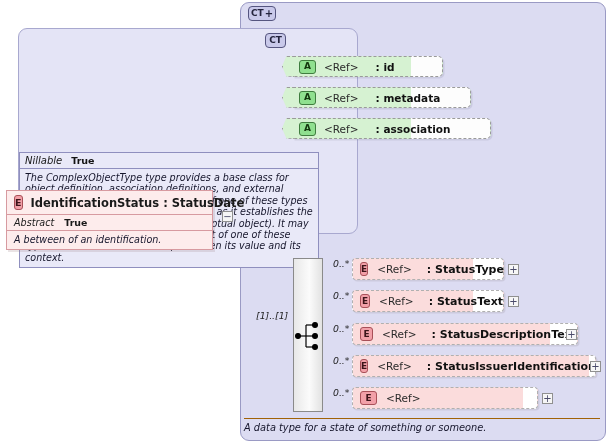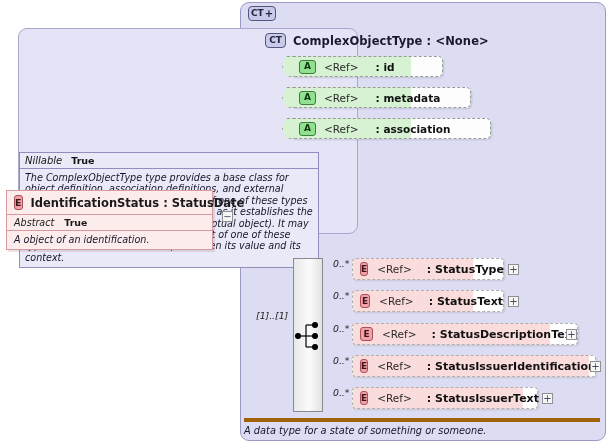--- a/index.html
+++ b/index.html
@@ -116,21 +116,21 @@
     display:flex;align-items:center;
     box-shadow:1.5px 1.5px 0 rgba(140,130,140,.2);
   }
   .erow .ref{margin-left:9px;font-size:10.5px;color:#2a2a2a;}
   .erow .nm{margin-left:15px;font-size:11px;font-weight:bold;color:#111;white-space:nowrap;}
   .erow .eic{margin-left:7px;}
 
   
   .caption{
     position:absolute;left:244px;top:418px;width:356px;
-    border-top:4px solid #a16207;padding-top:3px;
+    border-top:1px solid #a16207;padding-top:3px;
     font-style:italic;font-size:9.8px;color:#15152b;
   }
 
   
   svg.wires{position:absolute;left:0;top:0;width:608px;height:443px;pointer-events:none;}
 </style>
 </head>
 <body>
 
 <div class="canvas">
@@ -172,21 +172,20 @@
       <span class="ic-plus">+</span>
     </span>
   </div>
 
   <div class="panel-inner"></div>
 
   <div class="hdr" style="left:265px;top:33px;">
     <span class="icon-box ic-ct2">
       <span>CT</span>
     </span>
-    <span class="hdr-title">ComplexObjectType : &lt;None&gt;</span>
   </div>
 
   <div class="attr-row" style="left:293px;top:56px;width:150px;">
     <span class="attr-notch"></span>
     <span class="icon-box ic-a attr-ic">
       <span>A</span>
     </span>
     <span class="attr-ref">&lt;Ref&gt;</span>
     <span class="attr-name">: id</span>
   </div>
@@ -221,21 +220,21 @@
     <div class="ebox-hdr">
       <span class="icon-box ic-e-lg">
         <span>E</span>
       </span>
       <span class="t">IdentificationStatus : StatusDate</span>
     </div>
     <div class="ebox-prop">
       <span class="k">Abstract</span>
       <span class="v">True</span>
     </div>
-    <div class="ebox-doc">A object of an identification.</div>
+    <div class="ebox-doc">A between of an identification.</div>
   </div>
 
   <div class="toggle" style="left:222px;top:211px;">−</div>
 
   <div class="seqbox">
     <svg width="30" height="154">
       <g stroke="#000" stroke-width="1.2" fill="#000">
         <circle cx="4" cy="77" r="2.4"></circle>
         <line x1="6" y1="77" x2="12" y2="77"></line>
         <line x1="12" y1="66" x2="12" y2="88"></line>
@@ -289,19 +288,18 @@
     <span class="nm">: StatusIssuerIdentification</span>
   </div>
   <div class="toggle" style="left:590px;top:361px;">+</div>
 
   <div class="occ" style="left:333px;top:387px;">0..*</div>
   <div class="erow" style="left:352px;top:387px;width:186px;background:linear-gradient(to right,#fbdcdc 0px,#fbdcdc 170px,#ffffff 170px,#ffffff 100%);">
     <span class="icon-box ic-e eic">
       <span>E</span>
     </span>
     <span class="ref">&lt;Ref&gt;</span>
-    <span class="nm">: StatusIssuerText</span>
   </div>
   <div class="toggle" style="left:542px;top:393px;">+</div>
 
   <div class="caption">A data type for a state of something or someone.</div>
 
 </div>
 
 </body></html>

